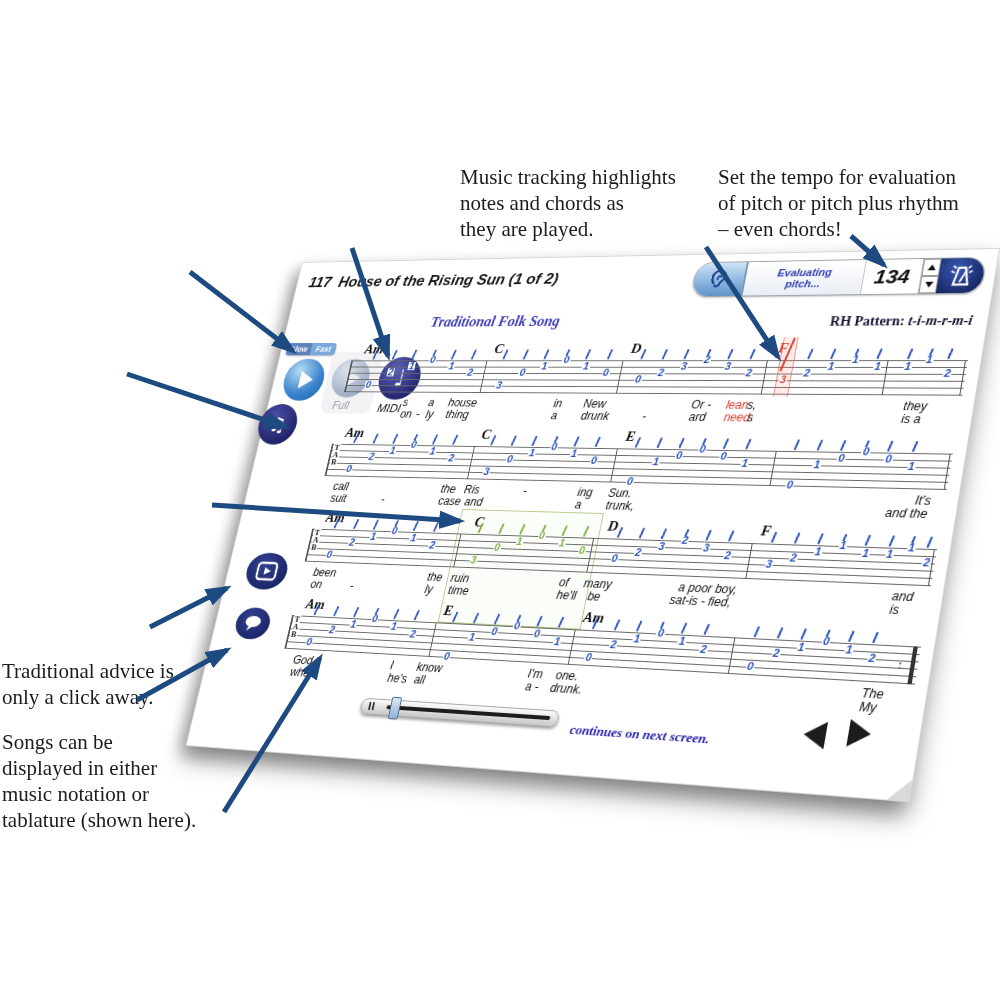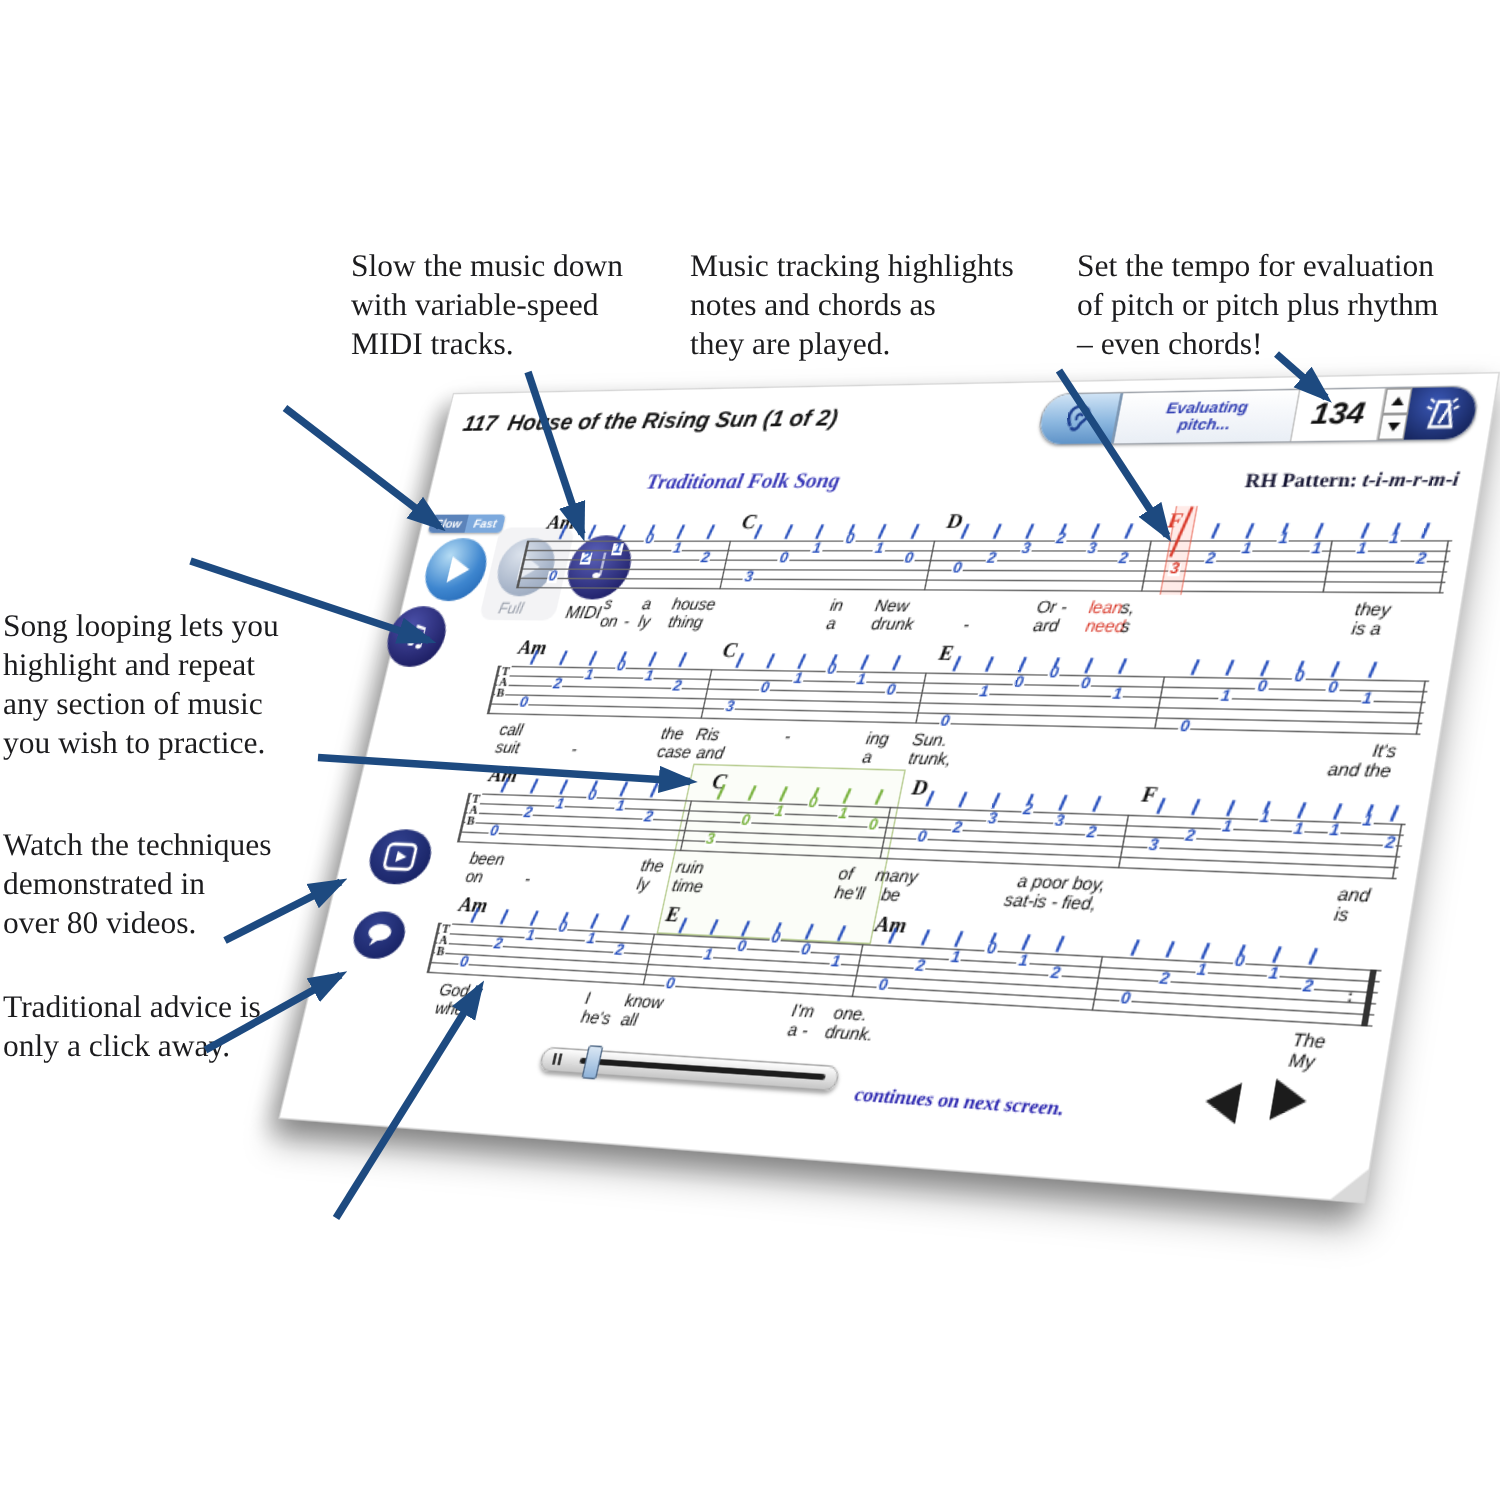--- a/index.html
+++ b/index.html
@@ -119,32 +119,26 @@
   .nav-right{position:absolute;left:694px;top:468px;width:0;height:0;
         border-top:13px solid transparent;border-bottom:13px solid transparent;border-left:21px solid #1c1c1c;}
   .fold{position:absolute;right:0;bottom:0;width:0;height:0;
         border-bottom:20px solid #d9d9d9;border-left:20px solid transparent;}
 </style>
 </head>
 <body>
 
 <div id="stage">
 
-  <div class="ann ann-loop">Song looping lets you
-highlight and repeat
-any section of music
-you wish to practice.</div>
-  <div class="ann ann-videos">Watch the techniques
-demonstrated in
-over 80 videos.</div>
   <div class="ann ann-instructor">Traditional advice is
 only a click away.</div>
-  <div class="ann ann-midi">Slow the music down
-with variable-speed
-MIDI tracks.</div>
+  <div class="ann ann-tabl">Songs can be
+displayed in either
+music notation or
+tablature (shown here).</div>
   <div class="ann ann-tempo">Set the tempo for evaluation
 of pitch or pitch plus rhythm
 – even chords!</div>
   <div class="ann ann-tracking">Music tracking highlights
 notes and chords as
 they are played.</div>
 
   <div id="page">
     <div class="song-title">117  House of the Rising Sun (1 of 2)</div>
 

